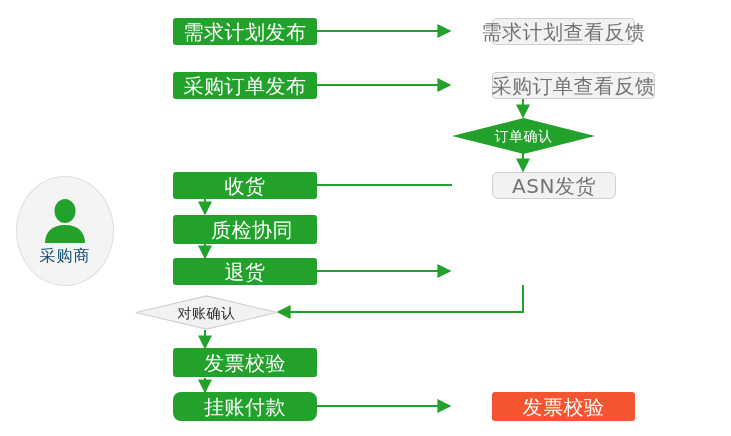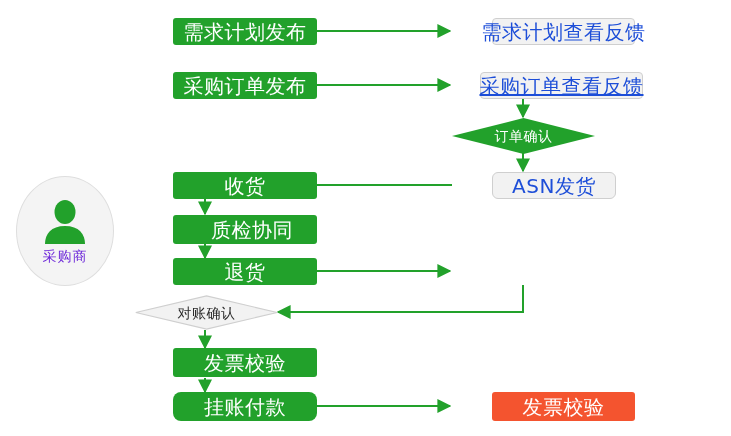--- a/index.html
+++ b/index.html
@@ -42,21 +42,21 @@
     z-index: 3;
     margin-left: 40px;
   }
   .node-green {
     background: #22a12b;
     color: #ffffff;
     border-radius: 3px;
   }
   .node-gray {
     background: #f2f2f2;
-    color: #1d4ed8;
+    color: #737373;
     border: 1px solid #cfcfcf;
     border-radius: 4px;
   }
   .node-red {
     background: #f4542f;
     color: #ffffff;
     border-radius: 3px;
   }
 
   
@@ -100,22 +100,22 @@
     justify-content: center;
     z-index: 3;
   }
   .actor-ico {
     width: 54px;
     height: 48px;
     display: block;
     margin-bottom: 2px;
   }
   .actor-label {
-    font-size: 14px;
-    color: #6d28d9;
+    font-size: 16px;
+    color: #0c4a6e;
     line-height: 1;
     letter-spacing: 1px;
   }
 </style>
 </head>
 <body>
 
 <div id="canvas">
 
   <svg id="edges" viewBox="0 0 731 436" width="731" height="436" xmlns="http://www.w3.org/2000/svg">
@@ -160,21 +160,21 @@
     <span class="actor-label">采购商</span>
   </div>
 
 
   <div class="node node-green" style="left:133px; top:18px; width:144px; height:27px;">需求计划发布</div>
 
   <div class="node node-gray" style="left:452px; top:18px; width:143px; height:27px;">需求计划查看反馈</div>
 
   <div class="node node-green" style="left:133px; top:72px; width:144px; height:27px;">采购订单发布</div>
 
-  <div class="node node-gray" style="left:440px; top:72px; width:163px; height:27px;text-decoration:underline;">采购订单查看反馈</div>
+  <div class="node node-gray" style="left:452px; top:72px; width:163px; height:27px;">采购订单查看反馈</div>
 
   <div class="diamond diamond-green" style="left:452px; top:118px; width:143px; height:36px;">
     <svg width="143" height="36" viewBox="0 0 143 36" xmlns="http://www.w3.org/2000/svg">
       <polygon points="71.5,0 143,18 71.5,36 0,18" fill="#22a12b"></polygon>
     </svg>
     <span class="dlabel">订单确认</span>
   </div>
 
   <div class="node node-gray" style="left:452px; top:172px; width:124px; height:27px;border-radius:6px;">ASN发货</div>
 

